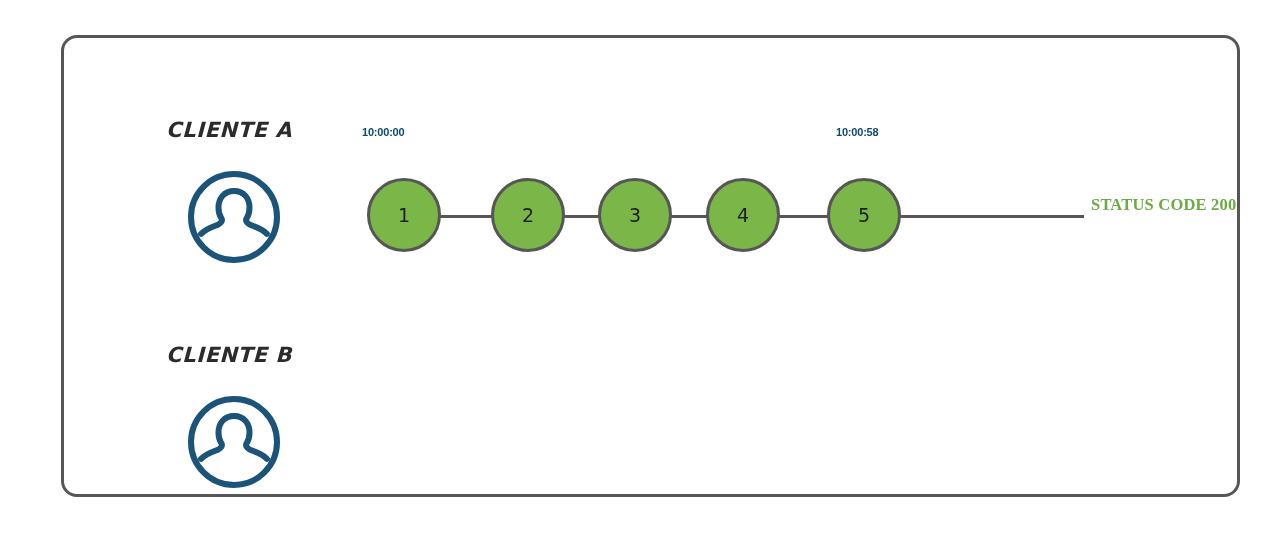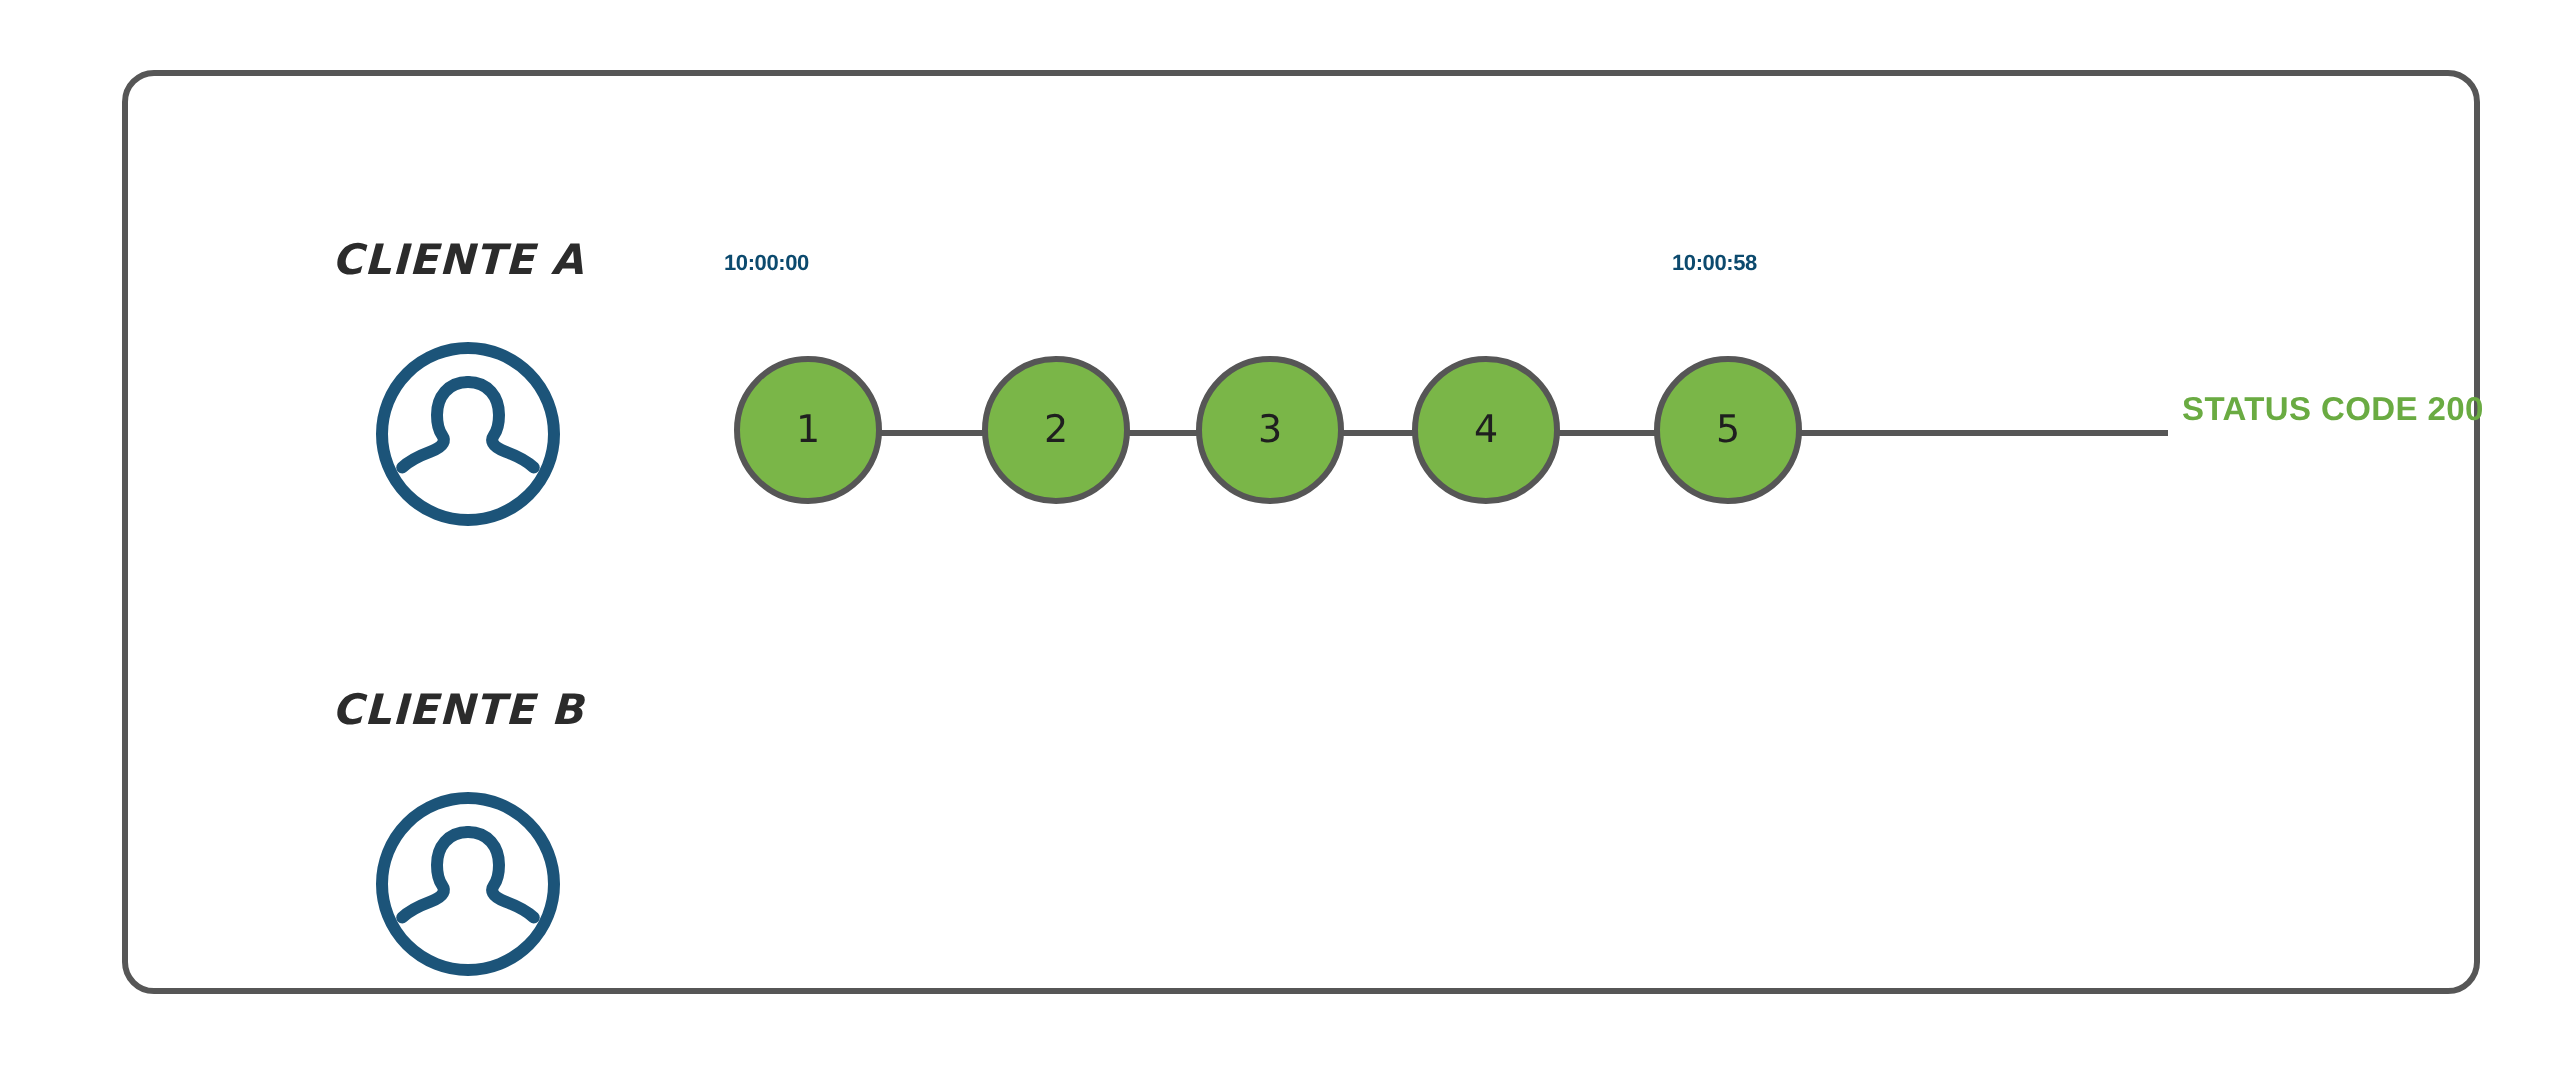--- a/index.html
+++ b/index.html
@@ -108,21 +108,21 @@
     font-family: "DejaVu Sans", sans-serif;
     font-size: 19px;
     color: #1f1f1f;
     background: #7ab648;
   }
 
   
   .status {
     position: absolute;
     text-align: center;
-    font-family: Liberation Sans, sans-serif;
+    font-family: Liberation Serif, serif;
     font-weight: 600;
     white-space: nowrap;
     line-height: 1.22;
   }
   .status .line1 { font-size: 16.5px; letter-spacing: 0.2px; }
   .status .line2 { font-size: 15px; letter-spacing: 0.2px; }
   .status-ok  { left: 1027px; top: 157px; color: #6aab42; }
   .status-ok .line2 { display: block; }
 </style>
 </head>

